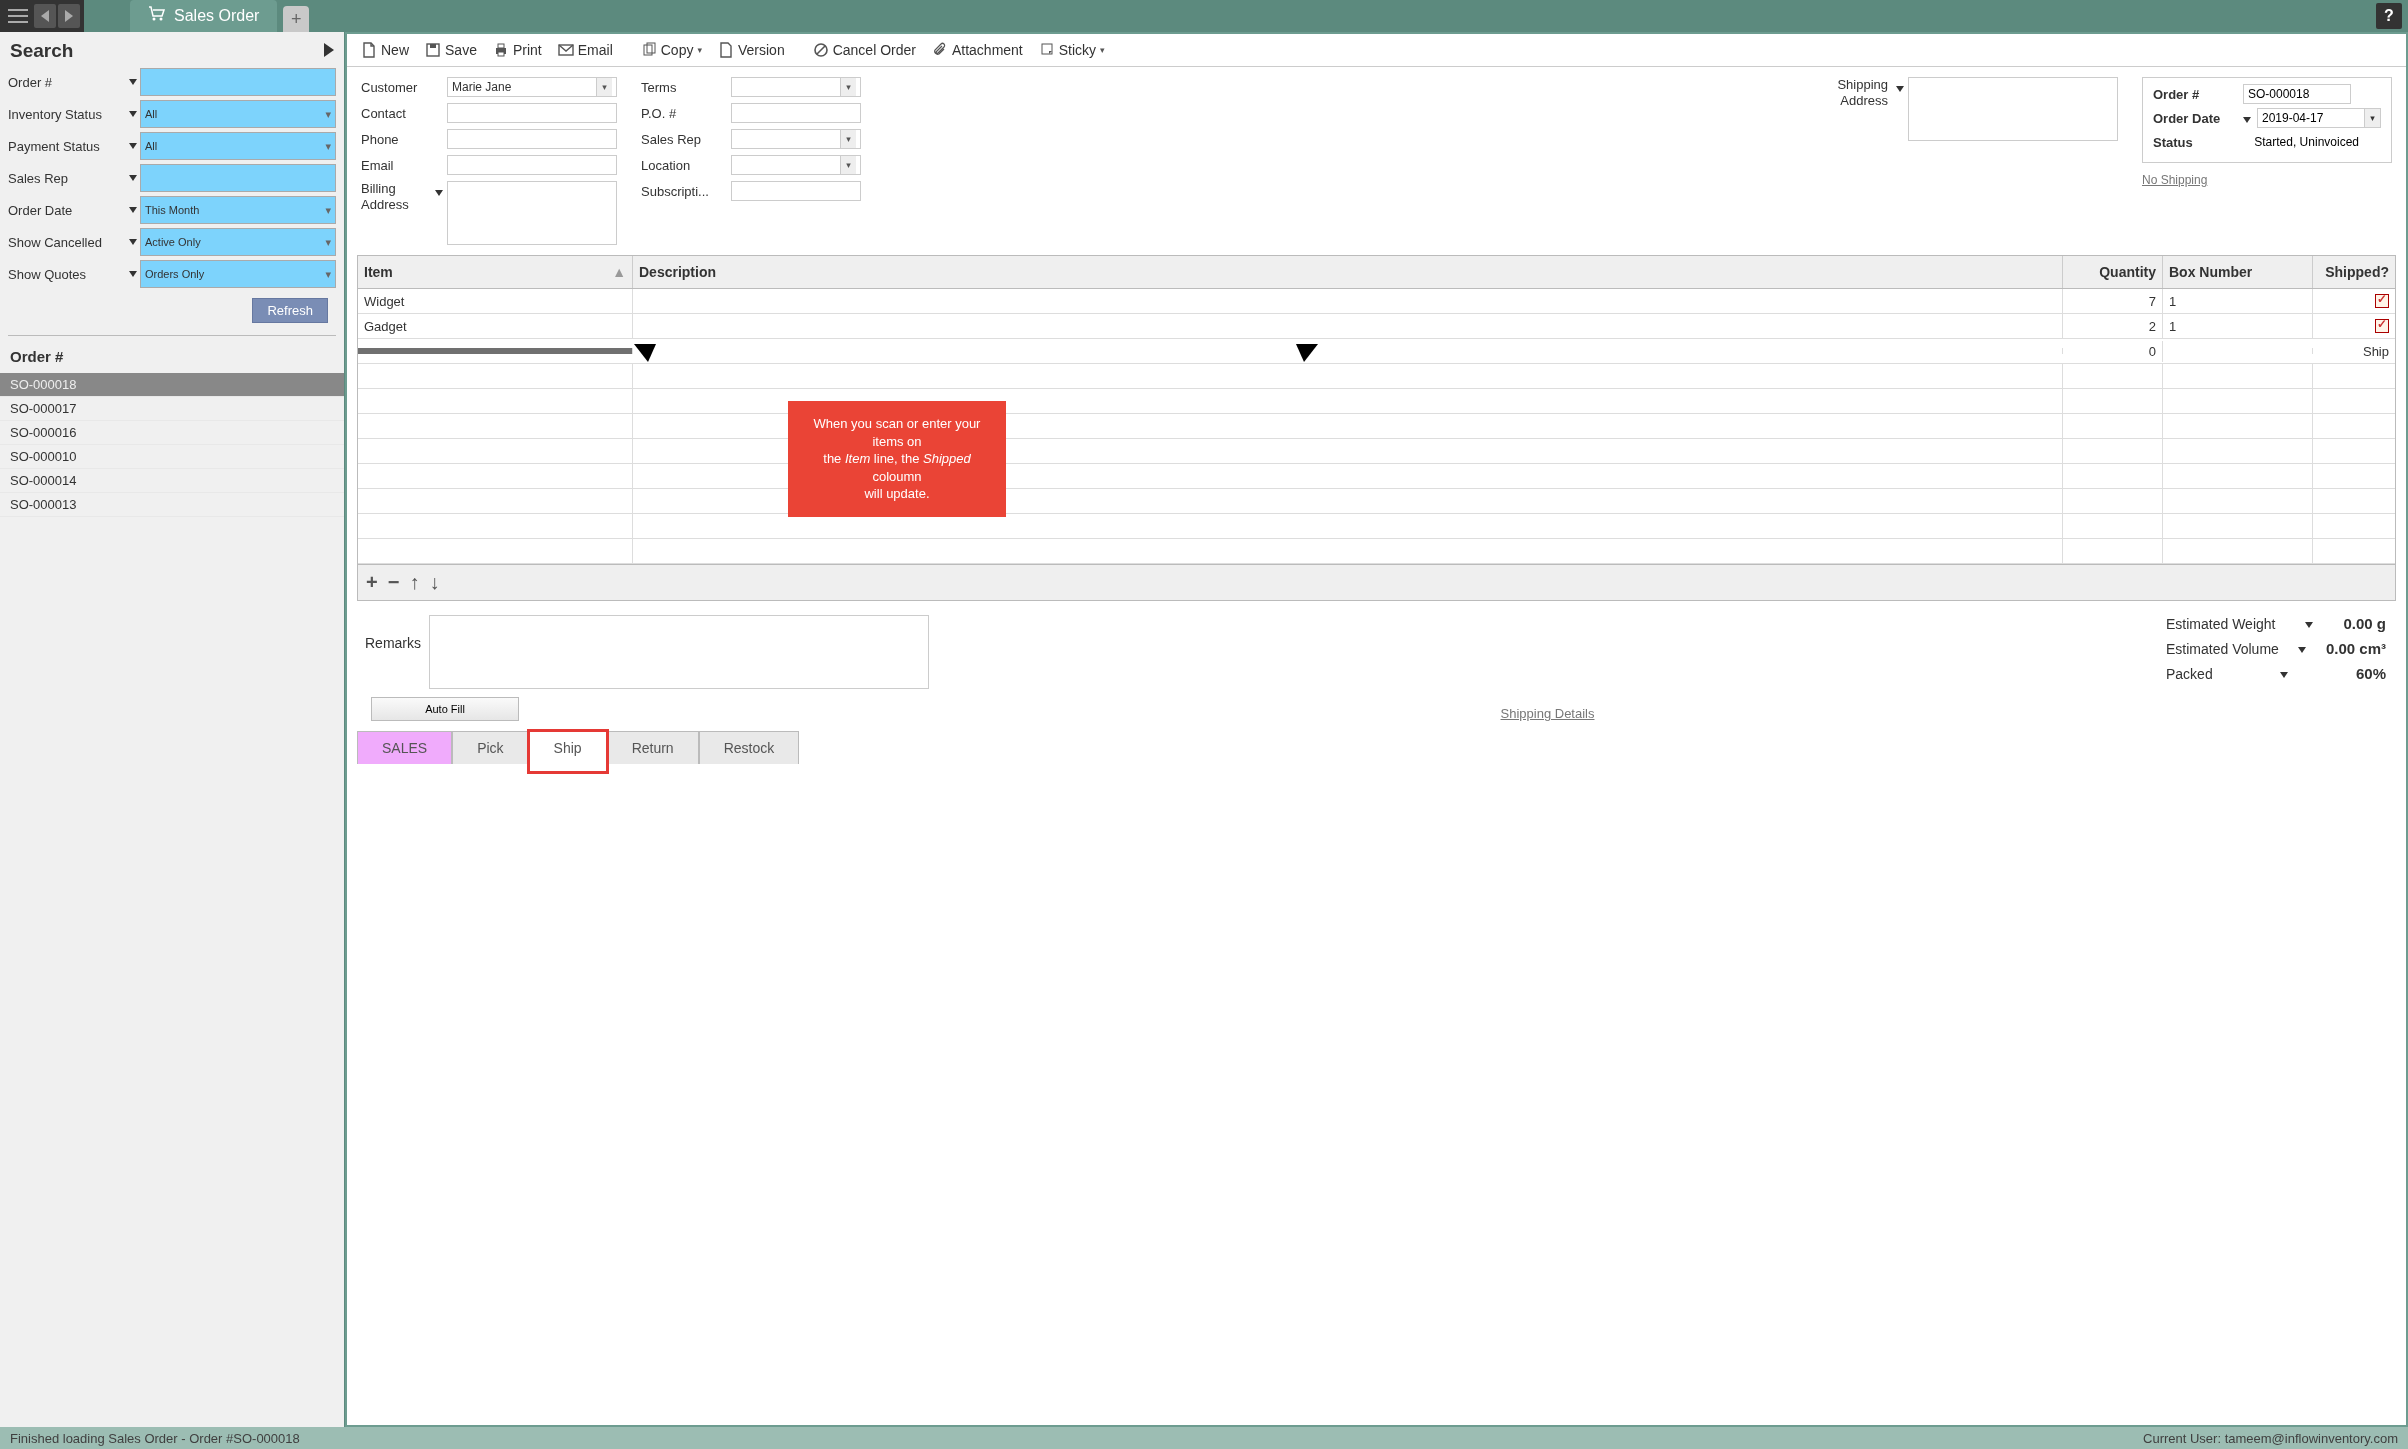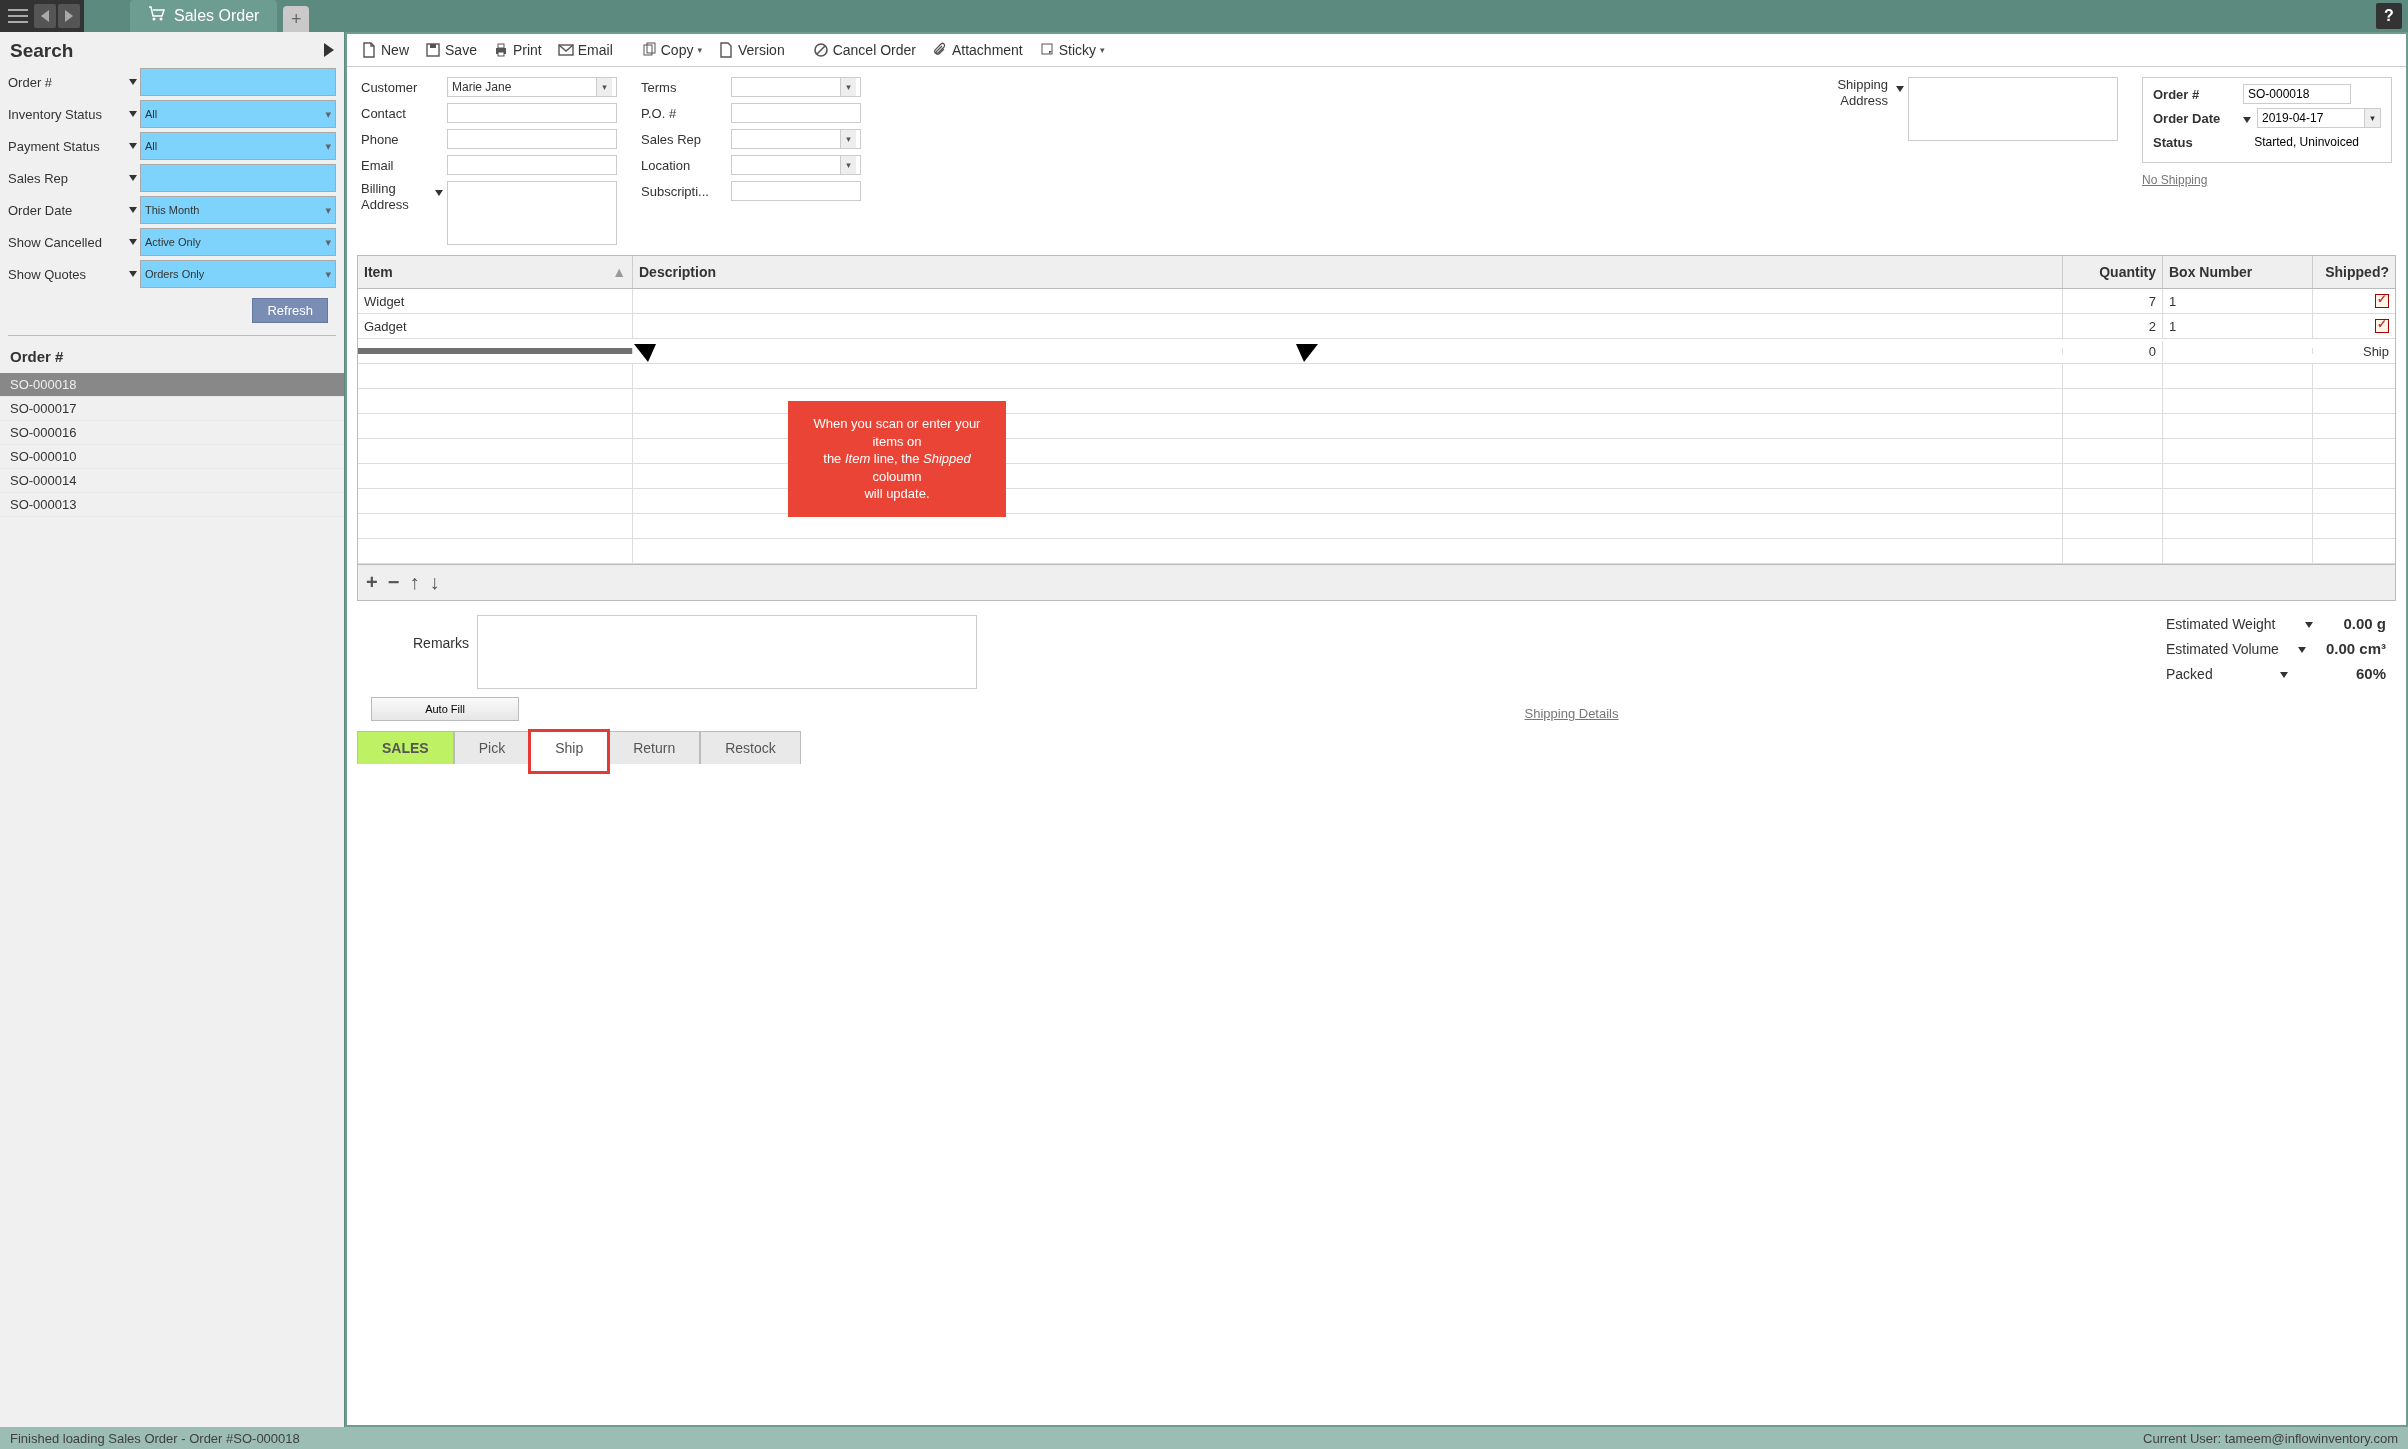--- a/index.html
+++ b/index.html
@@ -88,35 +88,35 @@
 .gc:last-child { border-right: none; }
 .gc.num { justify-content: flex-end; }
 .grow.sel .gc.c-item { background: #707070; }
 .chk { width:14px; height:14px; border:1px solid #a00; background:#fff4e8; position:relative; }
 .chk::after { content:"✓"; color:#c33; font-size:12px; position:absolute; top:-3px; left:1px; font-weight:bold; }
 .grid-tools { display:flex; align-items:center; gap:10px; padding:6px 8px; background:#efefef; border-top:1px solid #bbb; font-size:20px; color:#555; }
 .grid-tools span { cursor:pointer; font-weight:bold; }
 
 
 .bottom-area { display:flex; align-items:flex-start; padding: 14px 14px 6px; gap: 20px; }
-.remarks-block { display:flex; align-items:flex-start; gap:4px;margin-left:48px; }
+.remarks-block { display:flex; align-items:flex-start; gap:4px; }
 .remarks-block label { font-size:14px; color:#333; padding:20px 4px 0; }
 .remarks-block textarea { width: 500px; height: 74px; border:1px solid #ccc; padding:4px; resize:none; }
 .autofill-btn { margin-left: 10px; width:148px; height:24px; background:linear-gradient(#fafafa,#e6e6e6); border:1px solid #bbb; font-size:11px; cursor:pointer; }
 .shipping-details { color:#777; text-decoration:underline; font-size:13px; cursor:pointer; margin-left:auto; align-self:flex-end; }
 .summary { margin-left:auto; display:flex; flex-direction:column; gap:8px; padding-right:6px; }
 .summary .srow { display:flex; align-items:center; justify-content:space-between; width:220px; }
 .summary .srow label { font-size:14px; }
 .summary .srow .sval { font-weight:bold; font-size:15px; }
 .summary .caret3 svg { fill:#333; }
 
 
 .bottom-tabs { display:flex; align-items:flex-end; padding: 0 10px; margin-top: 4px; }
 .btab { padding: 8px 24px; border:1px solid #bbb; border-bottom:none; background:#e9e9e9; font-size:14px; color:#555; cursor:pointer; }
-.btab.bold { font-weight:bold; background:#bef264; }
+.btab.bold { font-weight:normal; background:#f0abfc; }
 .btab.highlight { outline: 3px solid #e53935; outline-offset: -1px; background:#fff; padding-bottom:16px; margin-bottom:-8px; position:relative; z-index:9;}
 
 
 .statusbar { height: 22px; background: #9cbdb3; display:flex; align-items:center; justify-content:space-between; padding: 0 10px; font-size:13px; color:#404040; }
 
 
 .callout { position:absolute; background:#ea4436; color:#fff; padding:14px 18px; font-size:13px; text-align:center; width:218px; line-height:1.35; z-index:20; }
 .arrow { position:absolute; z-index:19; }
 </style>
 </head>

